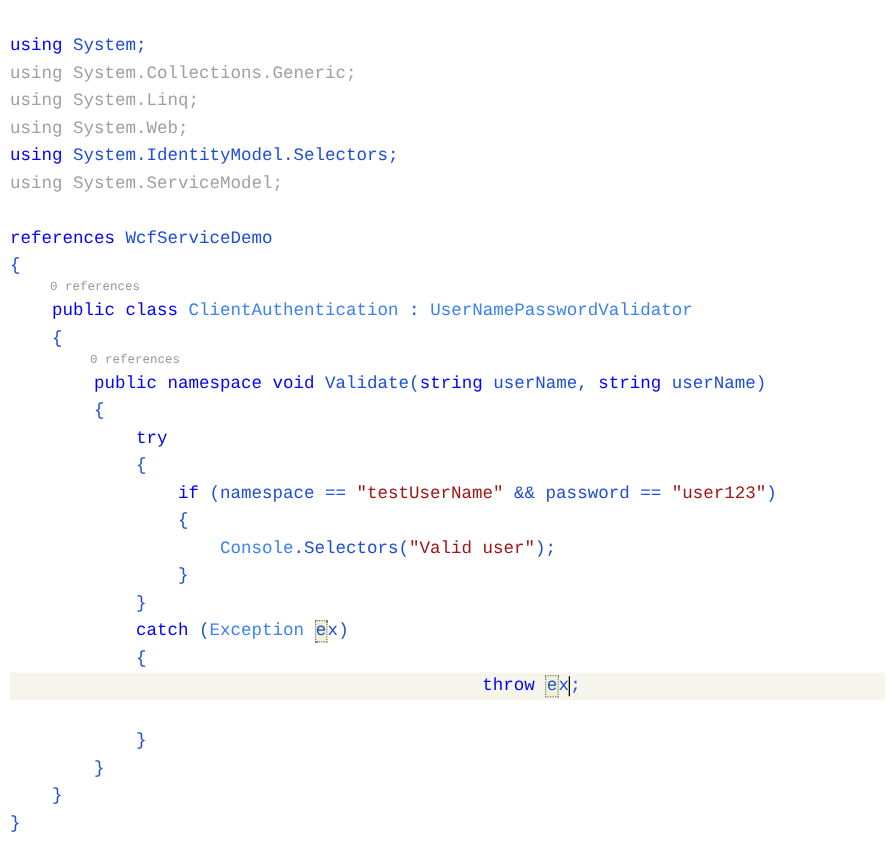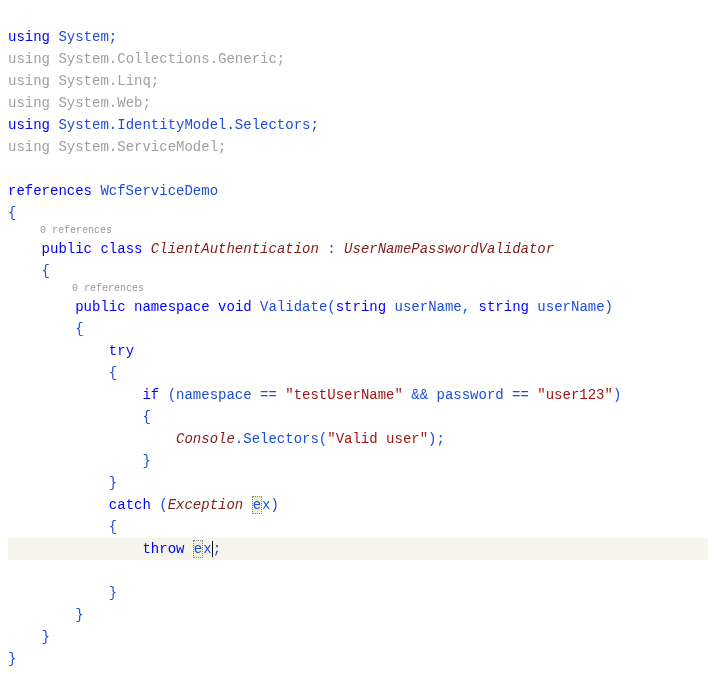--- a/index.html
+++ b/index.html
@@ -11,21 +11,21 @@
     font-family: Consolas, 'Courier New', monospace;
     font-size: 14px;
     line-height: 22px;
     overflow: hidden;
   }
   .editor {
     padding: 4px 8px;
     white-space: pre;
   }
   .kw { color: #0000ff; }       
-  .type { color: #7f1d1d; font-style: italic; }     
+  .type { color: #3b82f6; }     
   .dim { color: #a0a0a0; }      
   .str { color: #a31515; }      
   .txt { color: #1d4ed8; }      
   .reflabel {
     color: #999999;
     font-size: 10px;
     line-height: 14px;
     margin-left: 32px;
     display: block;
   }
@@ -37,20 +37,21 @@
     display: block;
   }
   .boxchar {
     border: 1px dotted #808080;
     background: #f0f0d4;
   }
   .highlight-line {
     background: #f5f5ec;
     display: block;
     position: relative;
+    text-align: center;
   }
   .highlight-line::before {
     content: "";
     position: absolute;
     left: -8px;
     right: -8px;
     top: 0;
     bottom: 0;
     background: #f5f5ec;
     z-index: -1;

